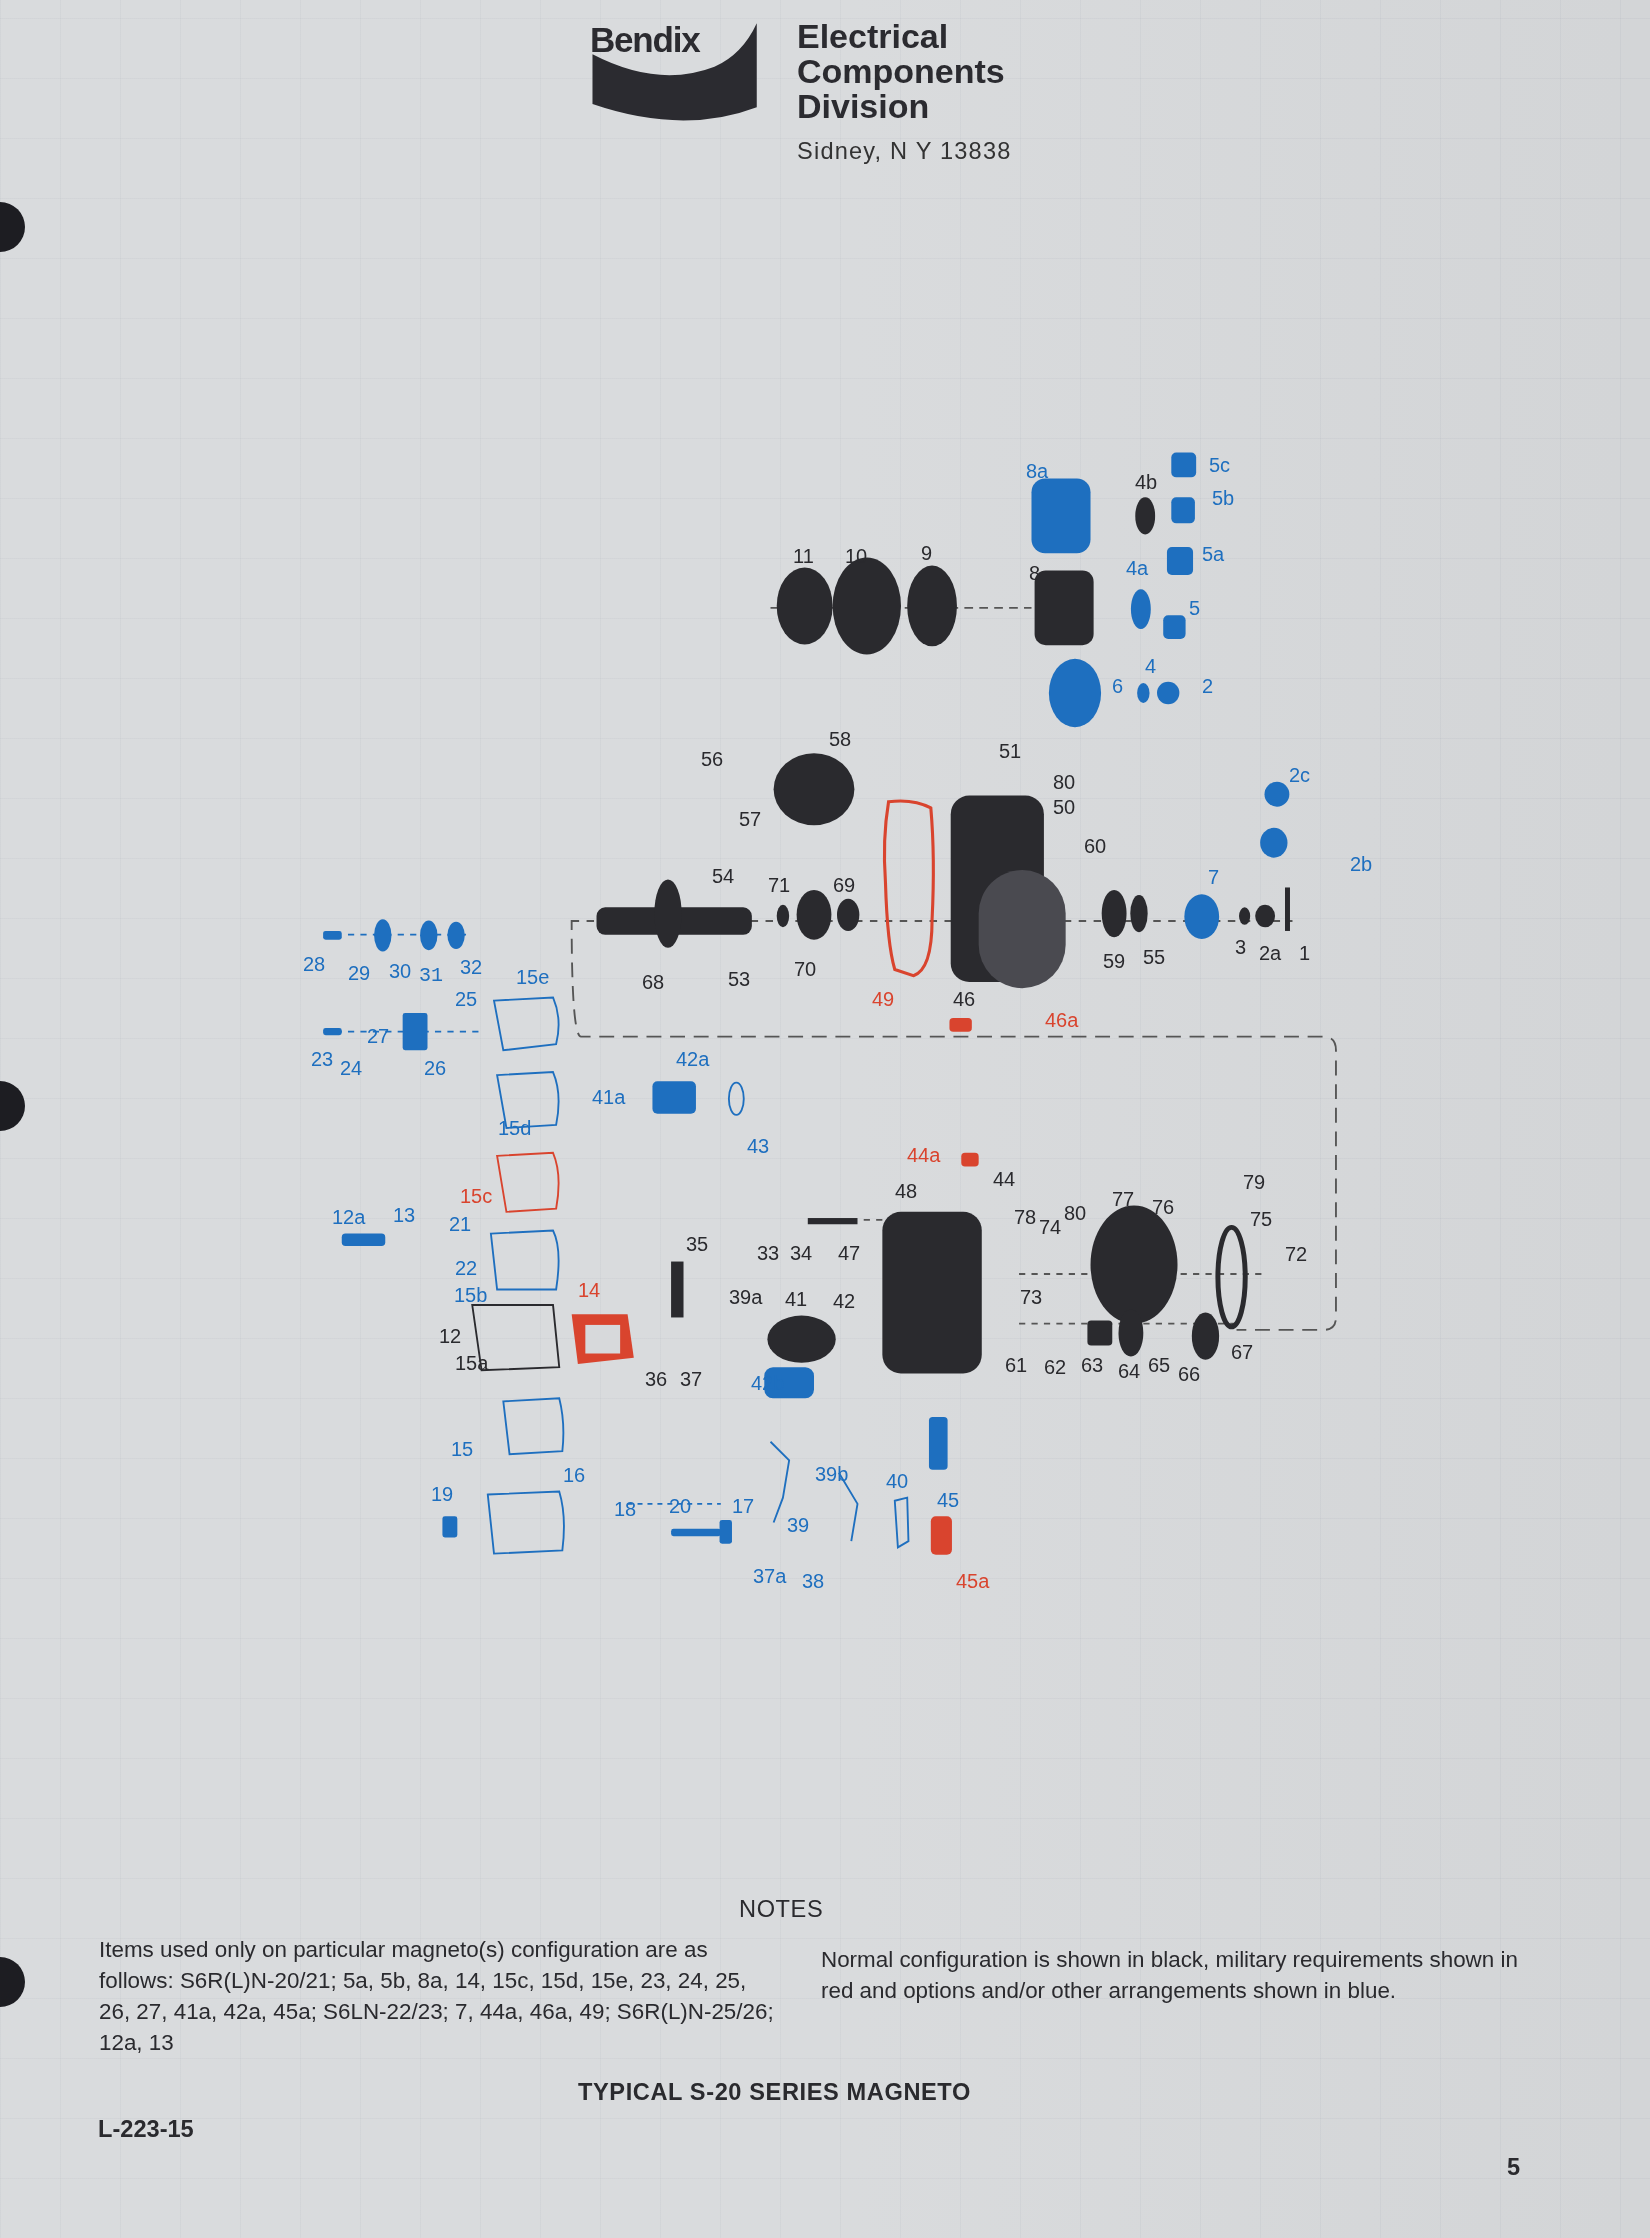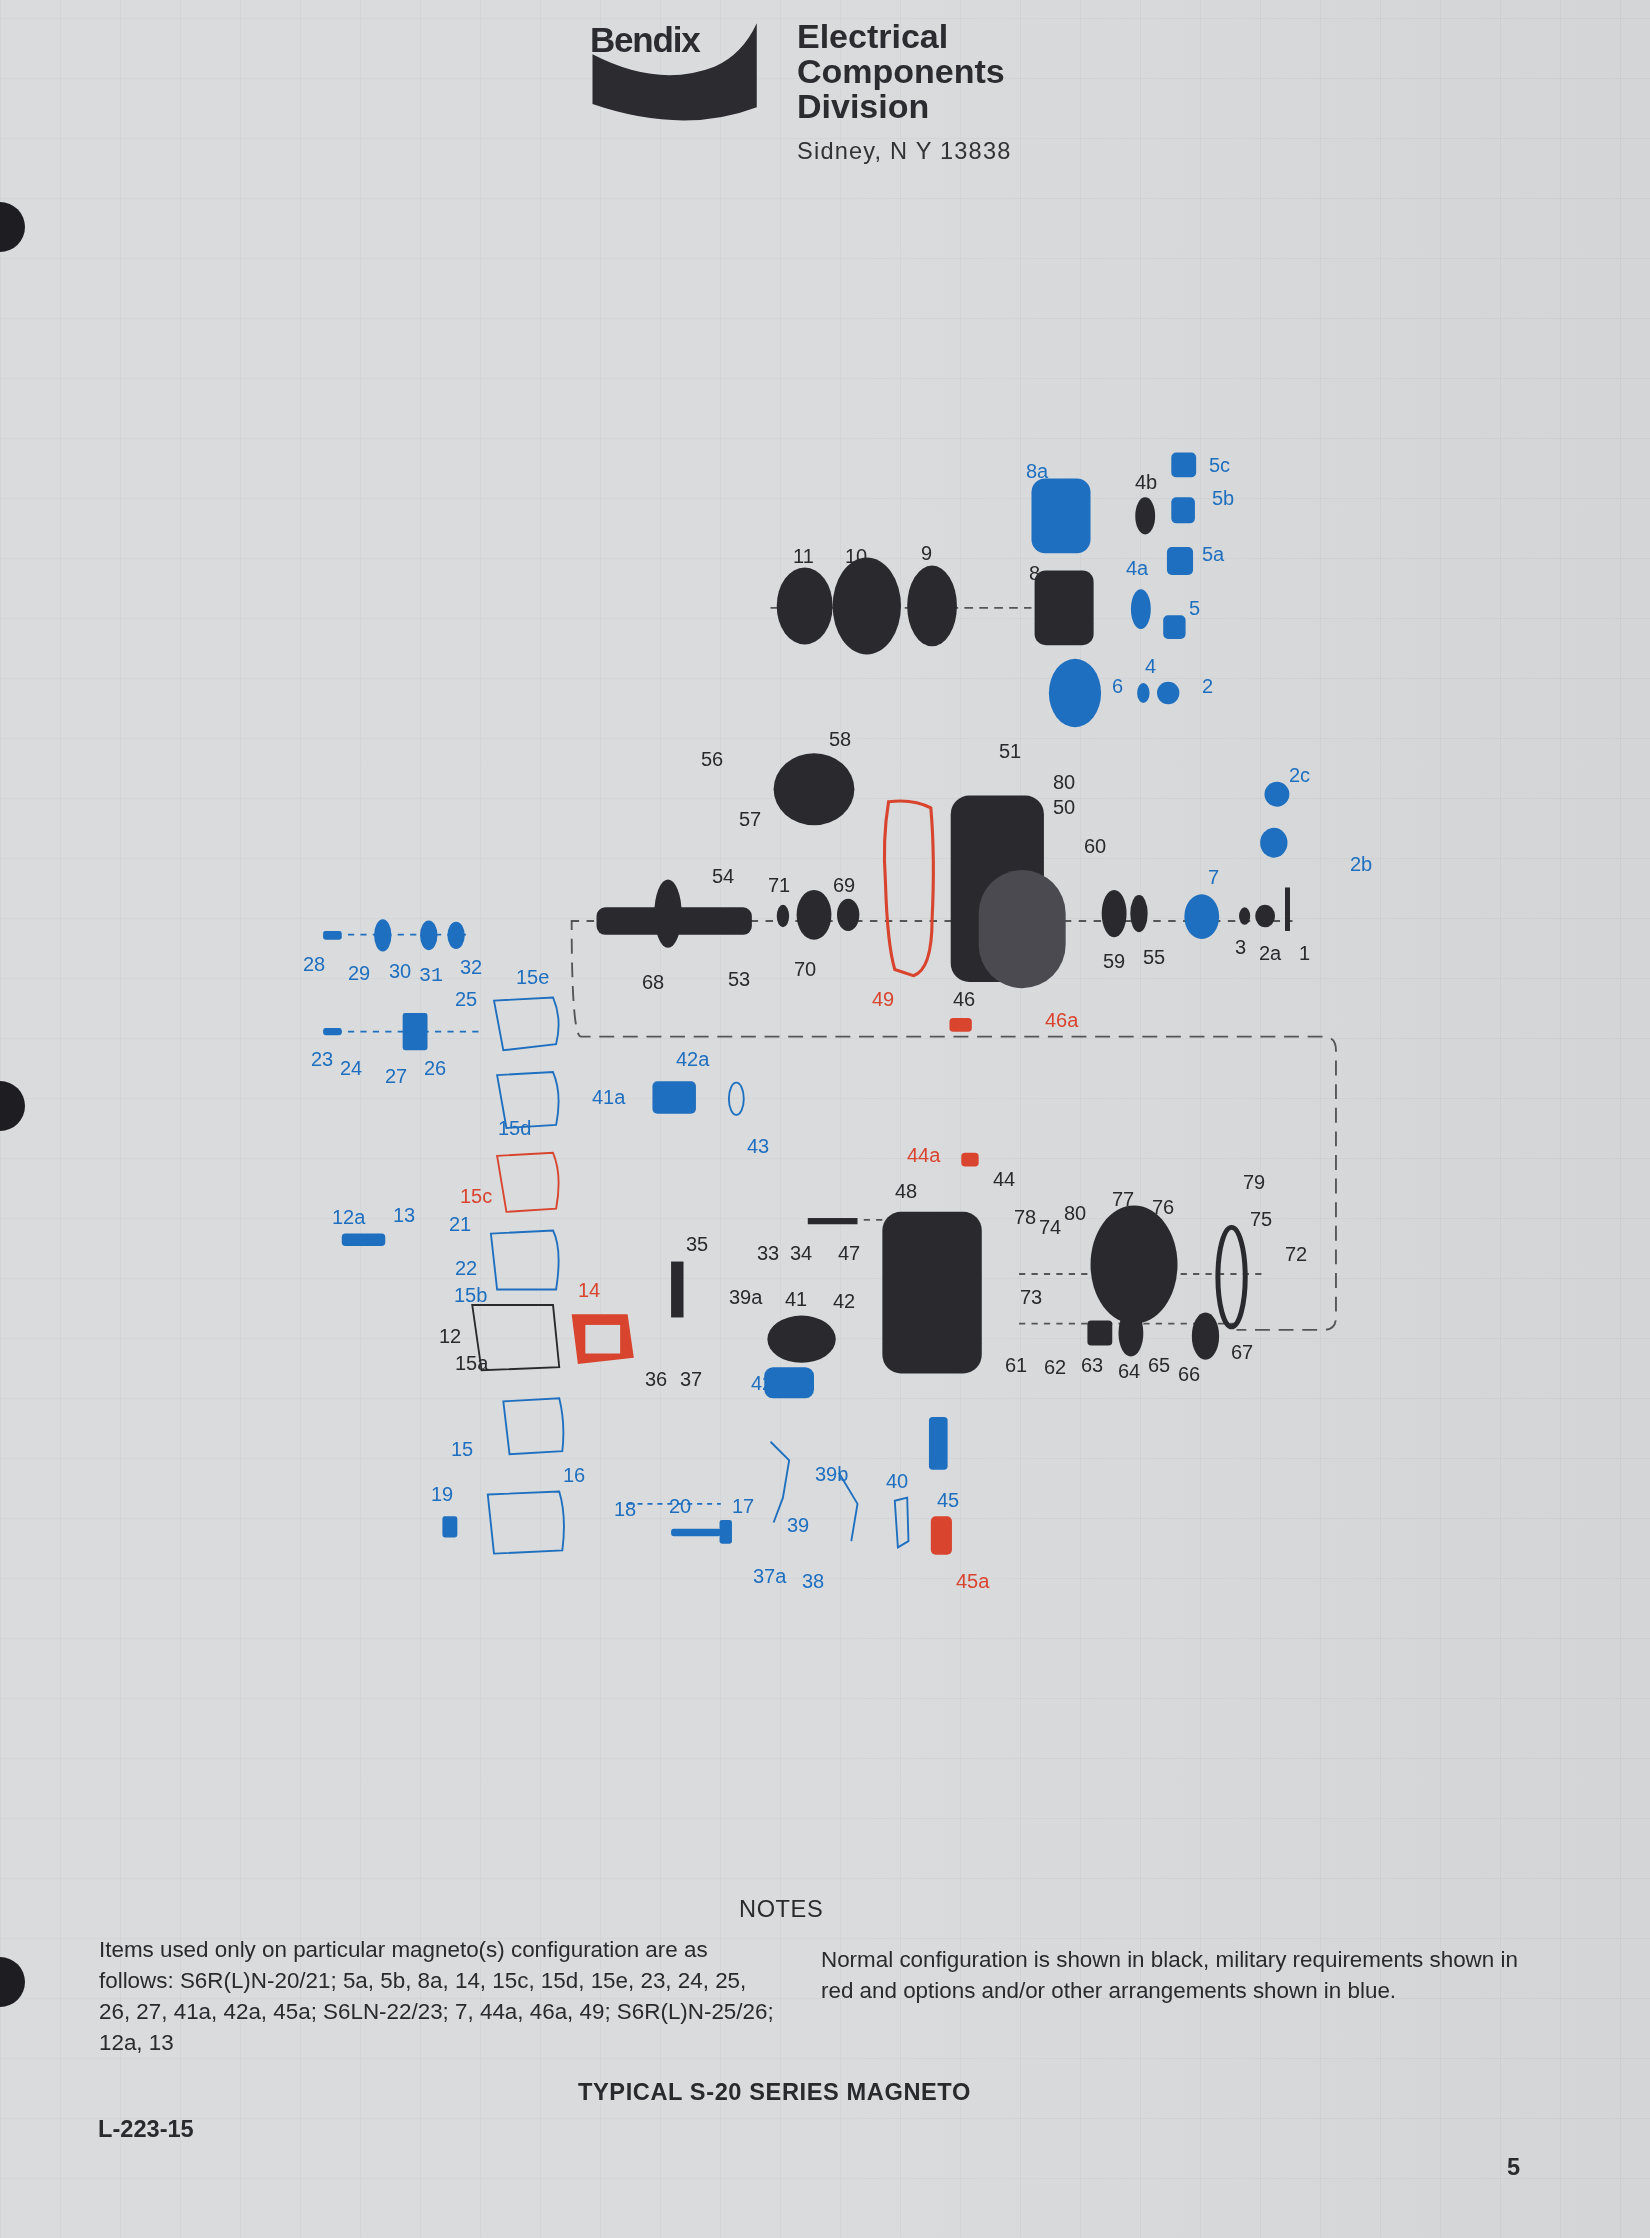--- a/index.html
+++ b/index.html
@@ -194,21 +194,21 @@
         <div class="callout c-black" style="left: 642px; top: 972px;">68</div>
         <div class="callout c-black" style="left: 728px; top: 969px;">53</div>
         <div class="callout c-black" style="left: 794px; top: 959px;">70</div>
         <div class="callout c-blue" style="left: 516px; top: 967px;">15e</div>
         <div class="callout c-blue" style="left: 455px; top: 989px;">25</div>
         <div class="callout c-red" style="left: 872px; top: 989px;">49</div>
         <div class="callout c-black" style="left: 953px; top: 989px;">46</div>
         <div class="callout c-red" style="left: 1045px; top: 1010px;">46a</div>
         <div class="callout c-blue" style="left: 311px; top: 1049px;">23</div>
         <div class="callout c-blue" style="left: 340px; top: 1058px;">24</div>
-        <div class="callout c-blue" style="left: 367px; top: 1066px; margin-left: 18px;">27</div>
+        <div class="callout c-blue" style="left: 367px; top: 1026px;">27</div>
         <div class="callout c-blue" style="left: 424px; top: 1058px;">26</div>
         <div class="callout c-blue" style="left: 676px; top: 1049px;">42a</div>
         <div class="callout c-blue" style="left: 592px; top: 1087px;">41a</div>
         <div class="callout c-blue" style="left: 454px; top: 1118px; margin-left: 44px;">15d</div>
         <div class="callout c-blue" style="left: 747px; top: 1136px;">43</div>
         <div class="callout c-red" style="left: 907px; top: 1145px;">44a</div>
         <div class="callout c-black" style="left: 993px; top: 1169px;">44</div>
         <div class="callout c-black" style="left: 895px; top: 1181px;">48</div>
         <div class="callout c-black" style="left: 1243px; top: 1172px;">79</div>
         <div class="callout c-red" style="left: 460px; top: 1186px;">15c</div>

